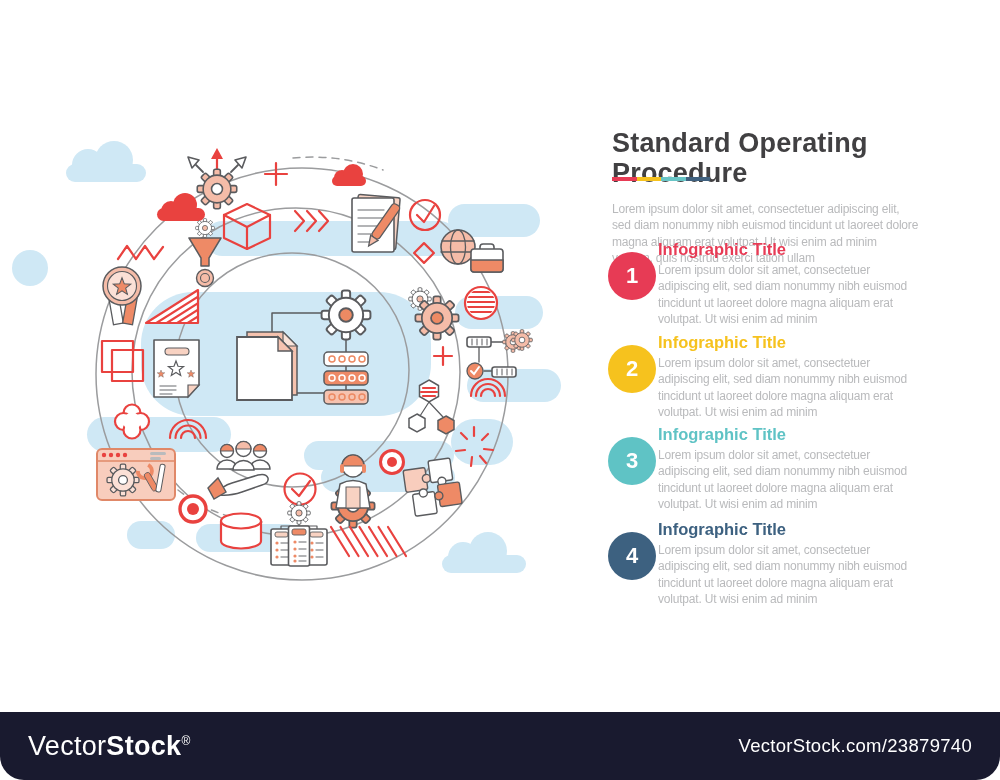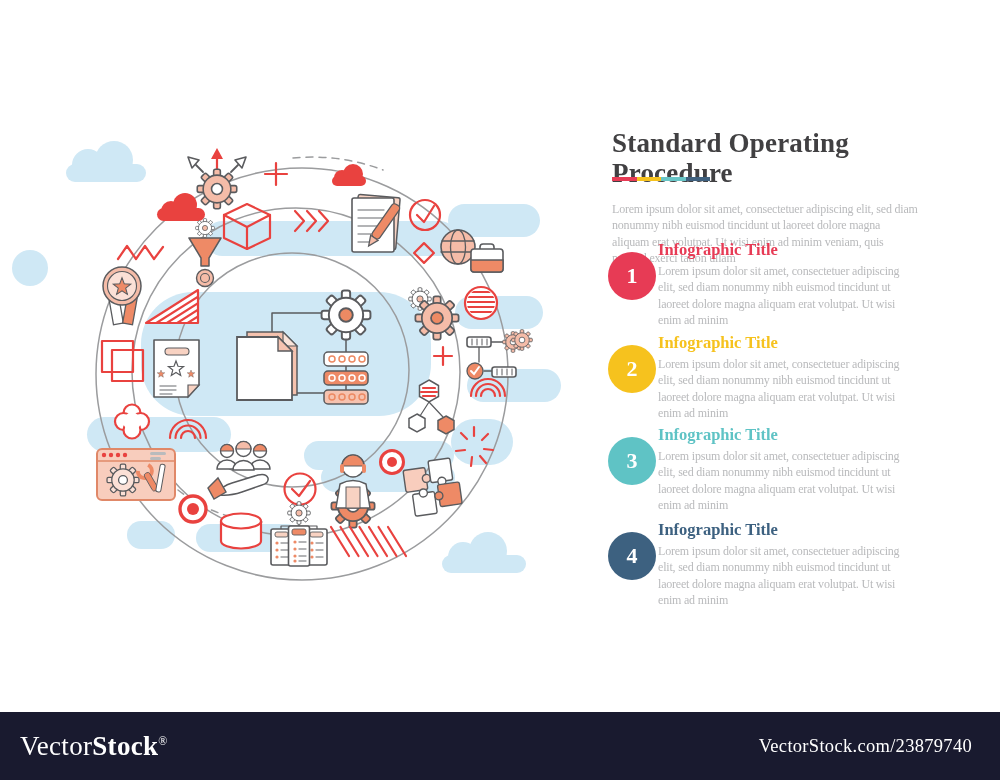--- a/index.html
+++ b/index.html
@@ -1,34 +1,34 @@
 <!DOCTYPE html>
 <html><head>
 <meta charset="utf-8">
 <style>
   html,body{margin:0;padding:0;background:#fff;}
   .page{position:relative;width:1000px;height:780px;background:#fff;overflow:hidden;
-        font-family:Liberation Serif, serif;}
+        font-family:Liberation Sans, sans-serif;border-radius:24px;}
   
   .title{position:absolute;left:612px;top:111px;width:330px;font-size:27px;font-weight:700;
          color:#414042;line-height:1.1;letter-spacing:.2px;}
   .divider{position:absolute;left:612px;top:177px;width:98px;height:4px;display:flex;}
   .divider span{flex:1;height:100%;}
   .small-text{font-size:12px;letter-spacing:-.2px;line-height:1.36;color:#b9babc;}
   .intro{position:absolute;left:612px;top:189px;width:308px;}
   .item{position:absolute;left:608px;width:320px;}
   .badge{position:absolute;left:0;top:12px;width:48px;height:48px;border-radius:50%;
          color:#fff;font-size:22px;font-weight:700;display:flex;align-items:center;justify-content:center;}
   .item-text{margin-left:50px;}
   .item-title{font-size:16.5px;font-weight:700;margin:0 0 3px 0;}
   .item-body{width:250px;}
   .i1{top:240px;} .i2{top:333px;} .i3{top:425px;} .i4{top:520px;}
   
   .bar{position:absolute;left:0;top:712px;width:1000px;height:68px;background:#191a2f;color:#fff;}
-  .logo{position:absolute;left:20px;top:50%;transform:translateY(-50%);font-size:27px;letter-spacing:.3px;text-align:right;}
+  .logo{position:absolute;left:28px;top:50%;transform:translateY(-50%);font-size:27px;letter-spacing:.3px;text-align:right;}
   .logo .thin{font-weight:400;}
   .logo .bold{font-weight:700;}
   .logo sup{font-size:12px;font-weight:400;vertical-align:super;}
   .url{position:absolute;right:28px;top:50%;transform:translateY(-50%);font-size:18.5px;letter-spacing:.3px;}
   
   .art{position:absolute;left:0;top:0;}
   .blob{fill:#cfe8f5;}
   .ring{fill:none;stroke:#9b9c9e;stroke-width:1.5;}
   .dash{fill:none;stroke:#9b9c9e;stroke-width:1.5;stroke-dasharray:7 6;stroke-linecap:round;}
   .ol{stroke:#5a5b5e;stroke-width:1.6;fill:#fff;stroke-linejoin:round;stroke-linecap:round;}

